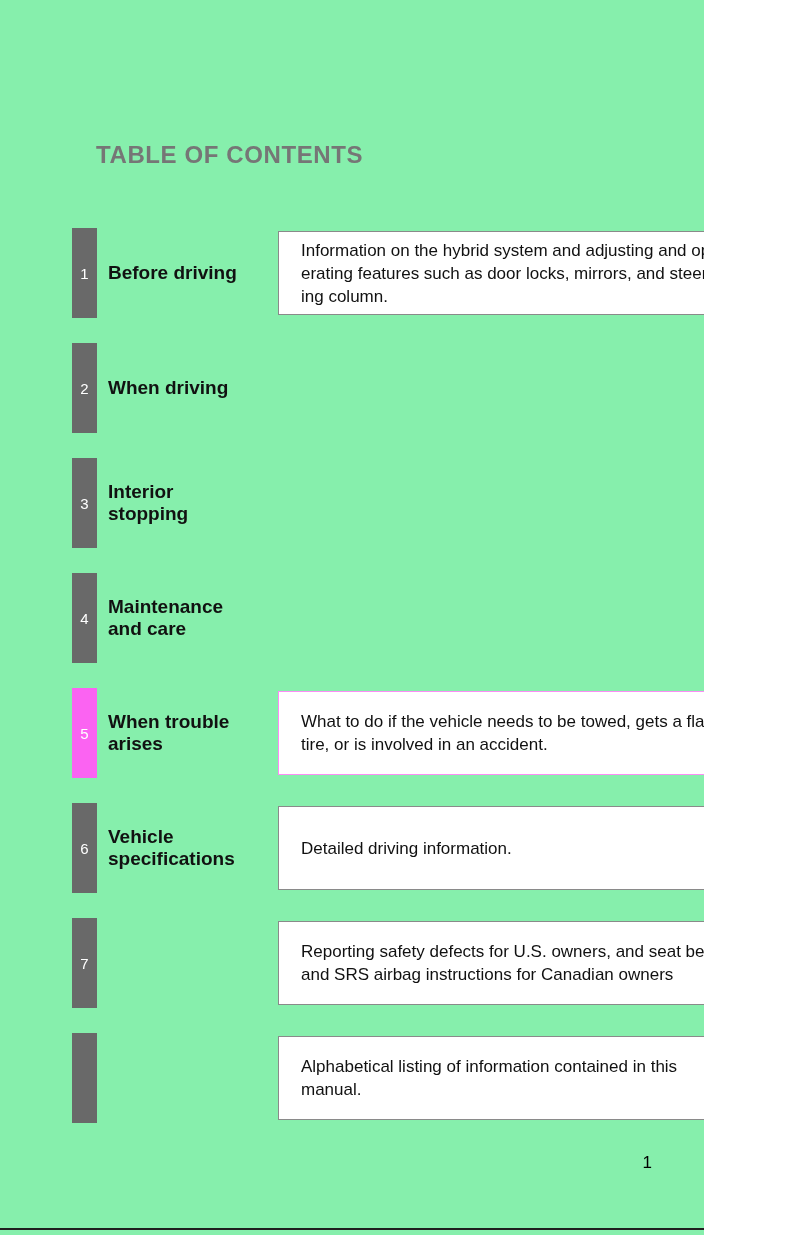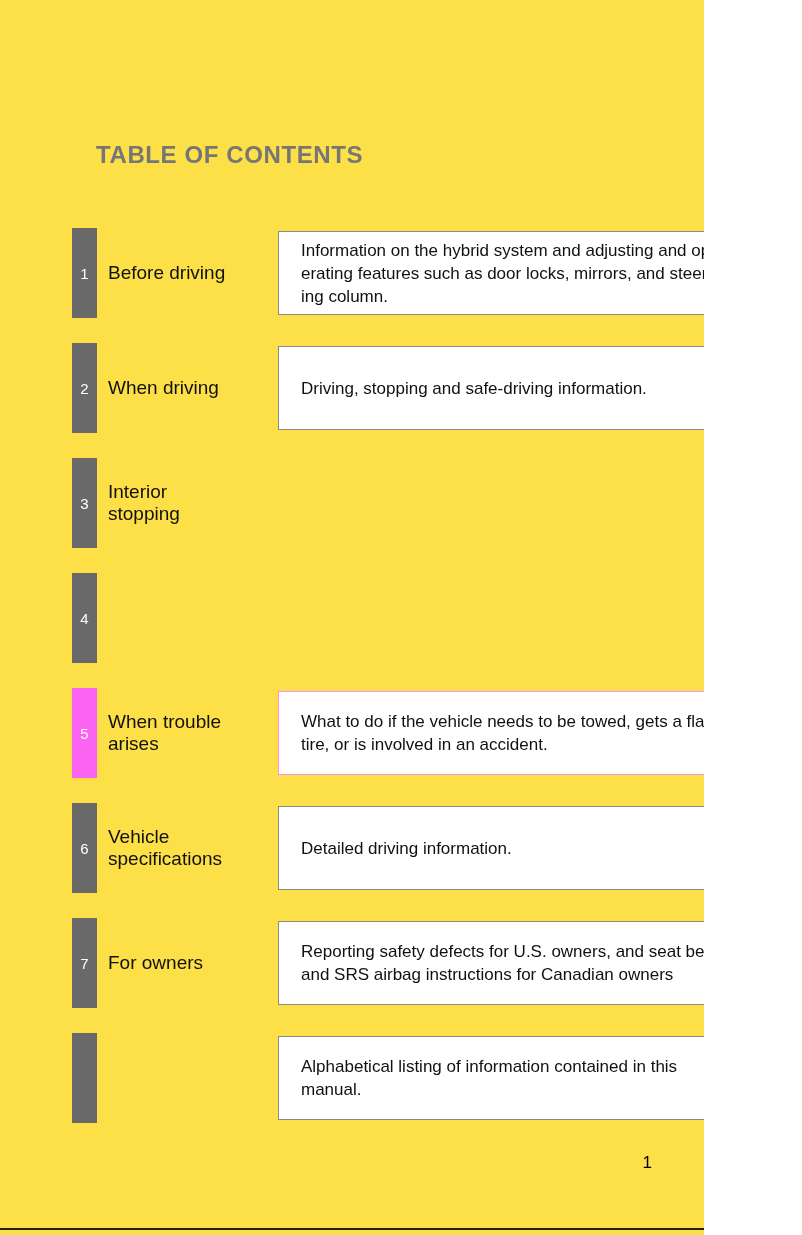--- a/index.html
+++ b/index.html
@@ -5,21 +5,21 @@
   html, body {
     margin: 0;
     padding: 0;
     background: #ffffff;
     font-family: "Liberation Sans", sans-serif;
   }
   .page {
     position: relative;
     width: 704px;
     height: 1235px;
-    background: #fde047;
+    background: #86efac;
     overflow: hidden;
   }
   .page-title {
     position: absolute;
     left: 96px;
     top: 141px;
     font-size: 24px;
     font-weight: bold;
     letter-spacing: 0.6px;
     color: var(--title-gray, #767676);
@@ -50,21 +50,21 @@
   }
   .row-title {
     position: absolute;
     left: 108px;
     top: 0;
     width: 168px;
     height: 90px;
     display: flex;
     align-items: center;
     font-size: 19px;
-    font-weight: normal;
+    font-weight: bold;
     line-height: 22px;
     color: var(--text-black, #111111);
     white-space: pre-line;
   }
   .desc-box {
     position: absolute;
     left: 278px;
     top: 3px;
     width: 482px;
     height: 84px;
@@ -133,39 +133,38 @@
 ing column.</p>
         </div>
       <div class="edge-tab"></div>
     </div>
 
     <div class="row">
       <div class="num-tab">
           <span>2</span>
         </div>
       <div class="row-title">When driving</div>
-      <div class="desc-box">
-          <p>Driving, stopping and safe-driving information.</p>
-        </div>
       <div class="edge-tab"></div>
     </div>
 
     <div class="row">
       <div class="num-tab">
           <span>3</span>
         </div>
       <div class="row-title">Interior
 stopping</div>
       <div class="edge-tab"></div>
     </div>
 
     <div class="row">
       <div class="num-tab">
           <span>4</span>
         </div>
+      <div class="row-title">Maintenance
+and care</div>
       <div class="edge-tab"></div>
     </div>
 
     <div class="row highlight">
       <div class="num-tab">
           <span>5</span>
         </div>
       <div class="row-title">When trouble
 arises</div>
       <div class="desc-box">
@@ -184,21 +183,20 @@
       <div class="desc-box">
           <p>Detailed driving information.</p>
         </div>
       <div class="edge-tab"></div>
     </div>
 
     <div class="row">
       <div class="num-tab">
           <span>7</span>
         </div>
-      <div class="row-title">For owners</div>
       <div class="desc-box">
           <p>Reporting safety defects for U.S. owners, and seat belt
 and SRS airbag instructions for Canadian owners</p>
         </div>
       <div class="edge-tab"></div>
     </div>
 
     <div class="row">
       <div class="num-tab">
           <span></span>

